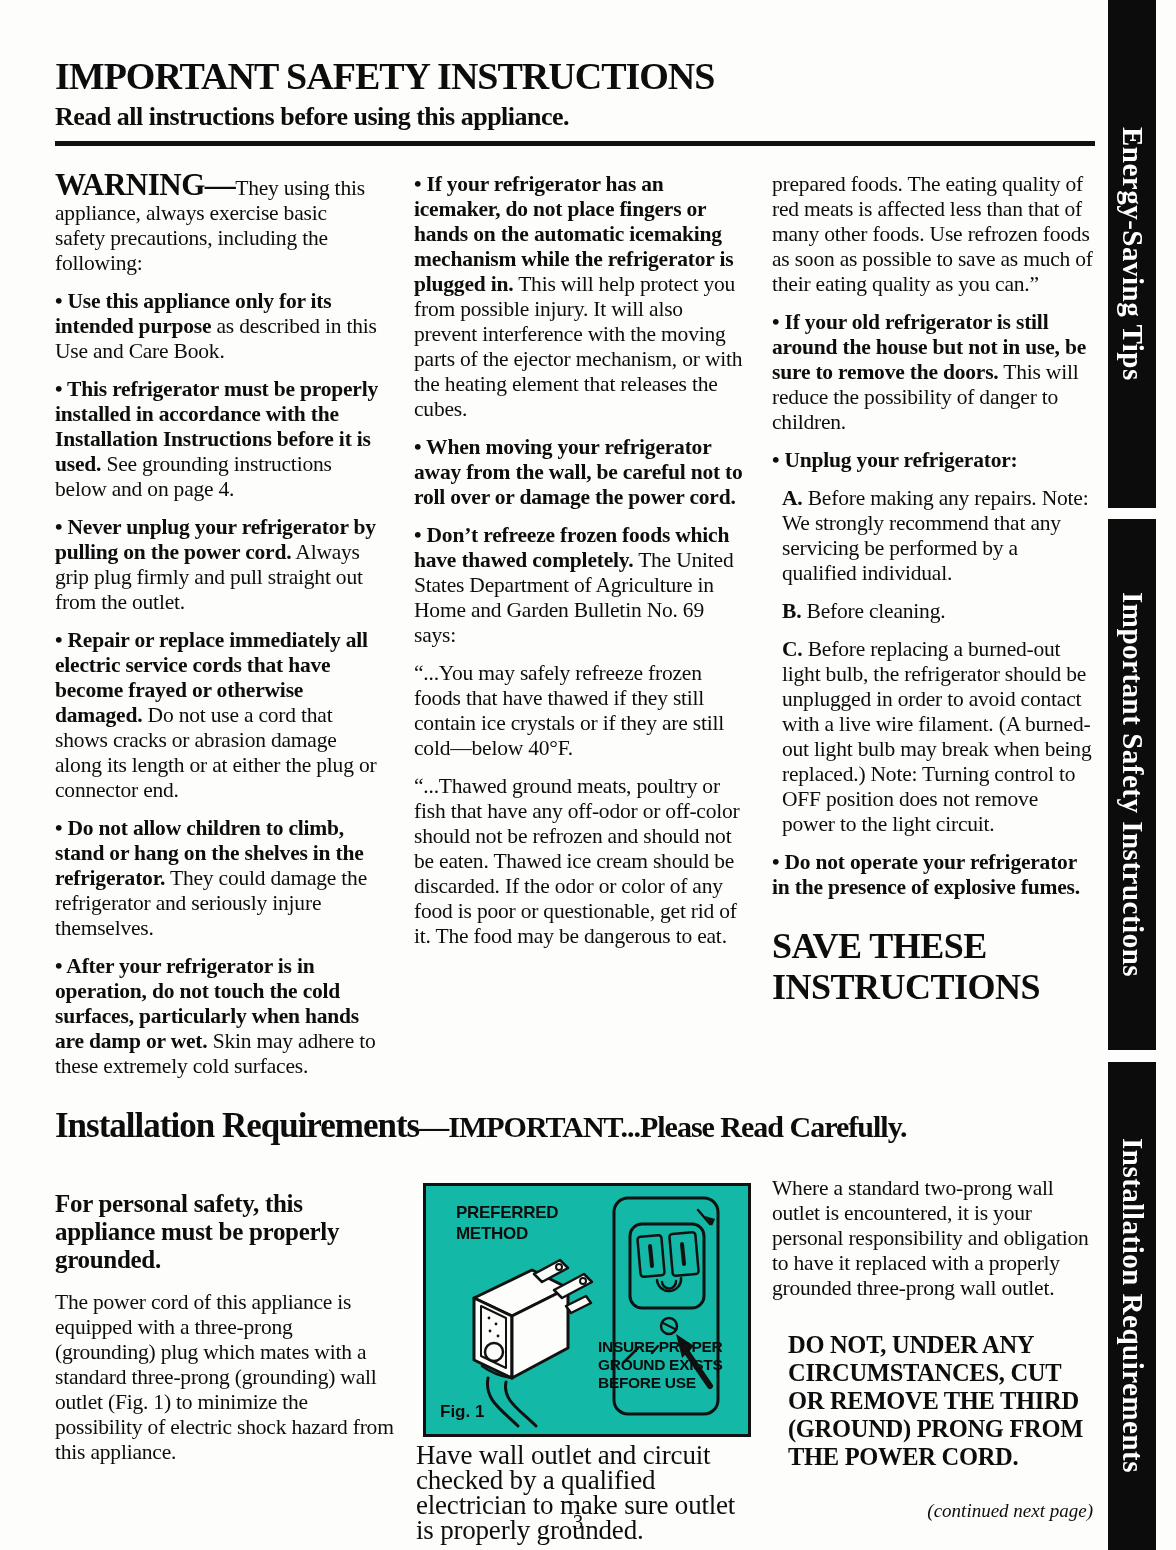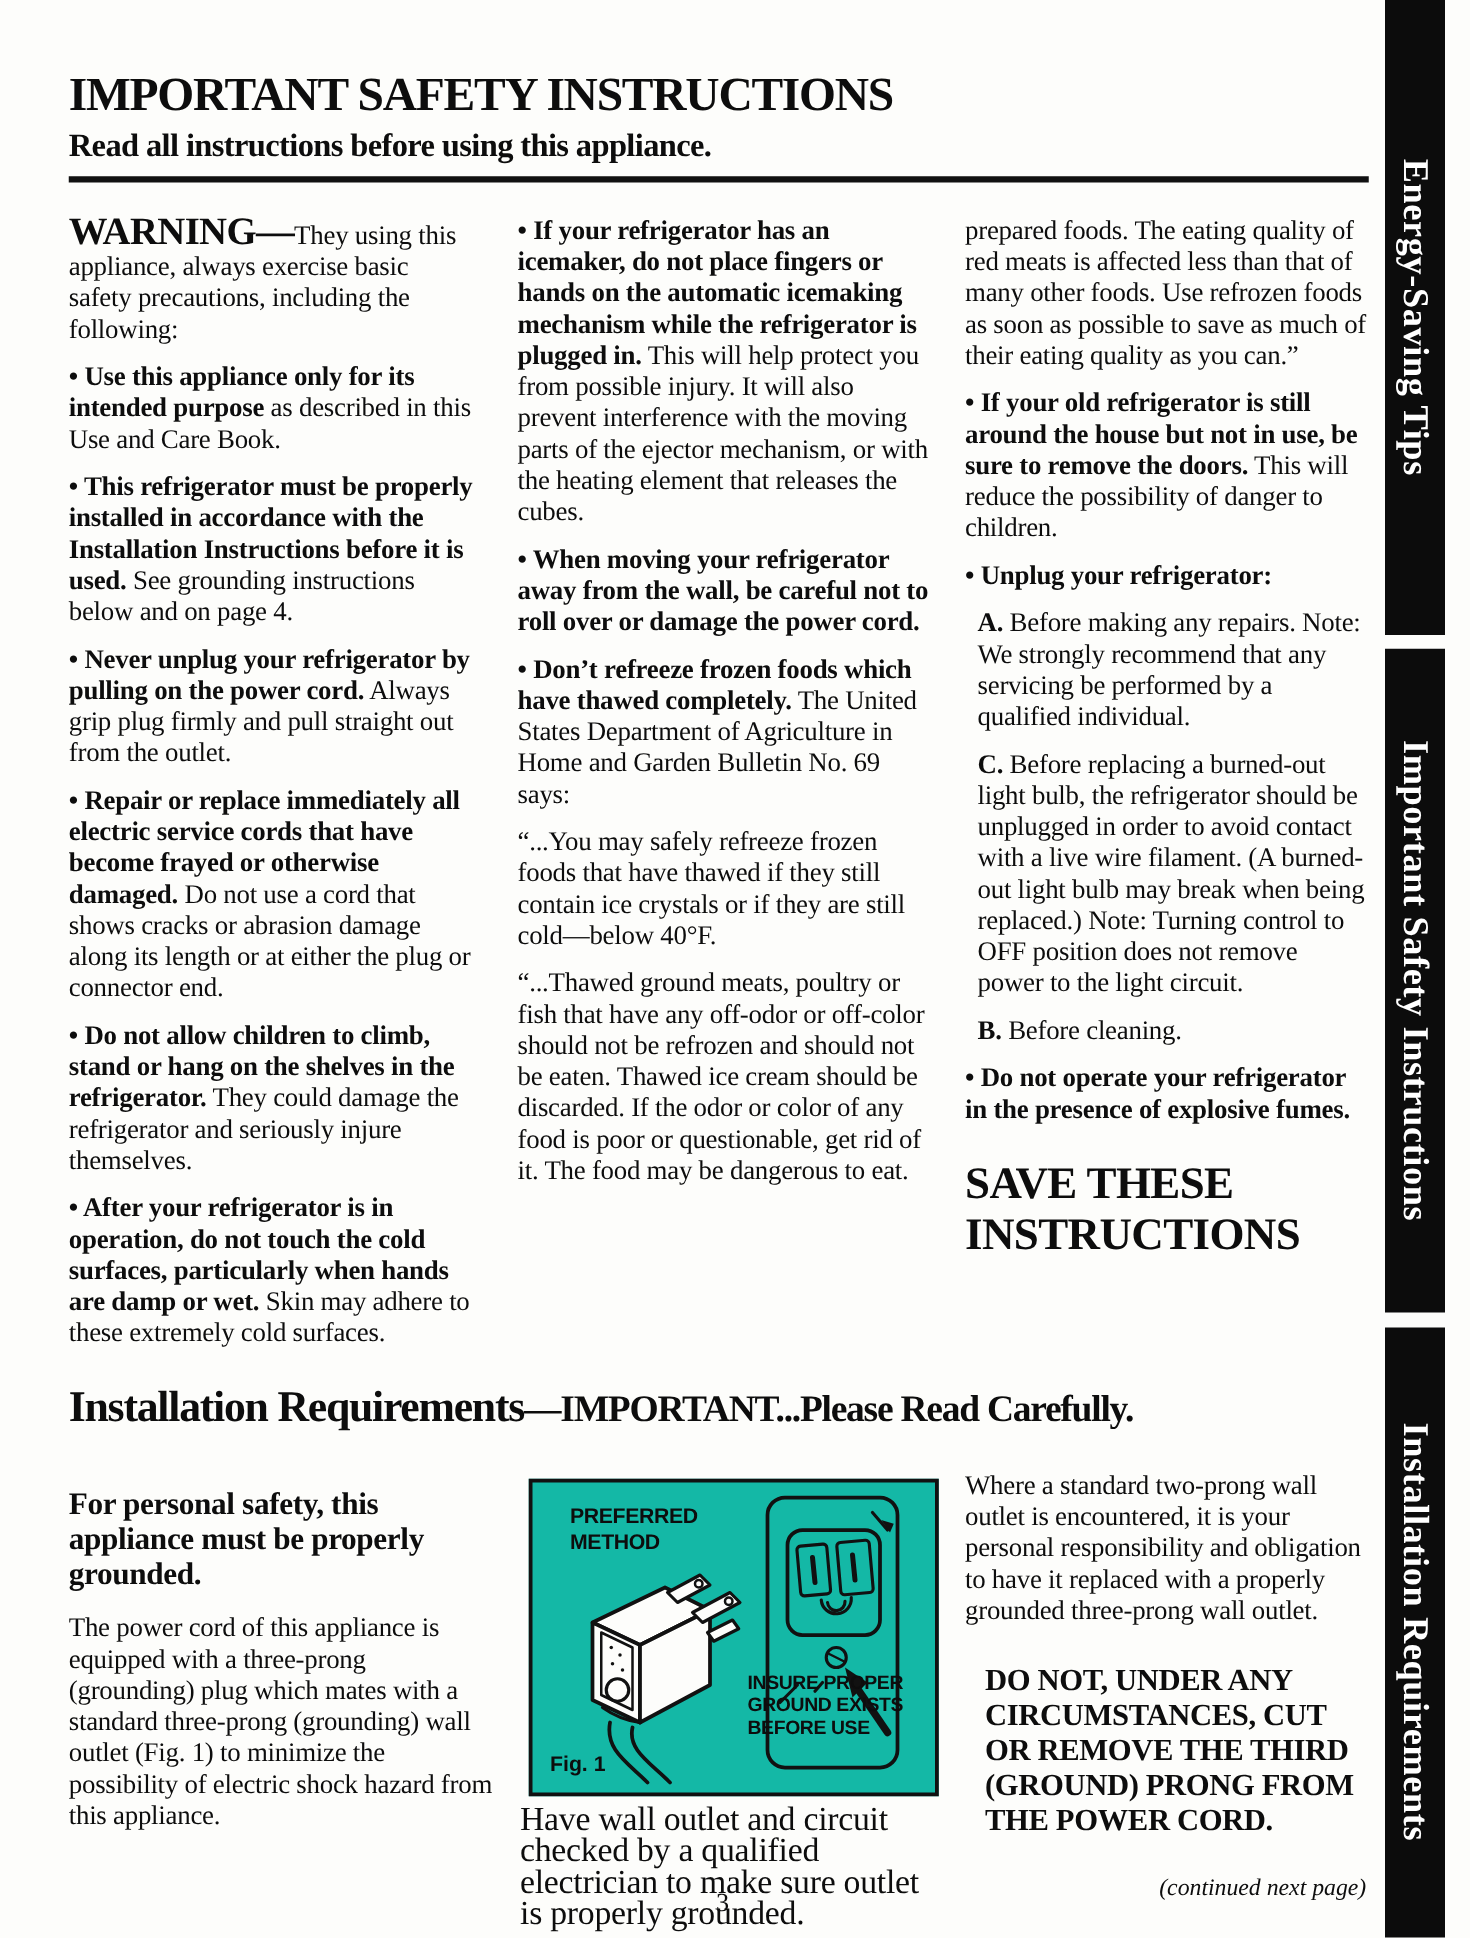--- a/index.html
+++ b/index.html
@@ -87,22 +87,22 @@
   <p class="para"><span class="lead">• Don’t refreeze frozen foods which have thawed completely.</span><span> The United States Department of Agriculture in Home and Garden Bulletin No. 69 says:</span></p>
   <p class="para">“...You may safely refreeze frozen foods that have thawed if they still contain ice crystals or if they are still cold—below 40°F.</p>
   <p class="para">“...Thawed ground meats, poultry or fish that have any off-odor or off-color should not be refrozen and should not be eaten. Thawed ice cream should be discarded. If the odor or color of any food is poor or questionable, get rid of it. The food may be dangerous to eat.</p>
 </div>
 
 <div class="col col3">
   <p class="para">prepared foods. The eating quality of red meats is affected less than that of many other foods. Use refrozen foods as soon as possible to save as much of their eating quality as you can.”</p>
   <p class="para"><span class="lead">• If your old refrigerator is still around the house but not in use, be sure to remove the doors.</span><span> This will reduce the possibility of danger to children.</span></p>
   <p class="para"><span class="lead">• Unplug your refrigerator:</span></p>
   <p class="para sub-item"><span class="lead">A.</span><span> Before making any repairs. Note: We strongly recommend that any servicing be performed by a qualified individual.</span></p>
+  <p class="para sub-item"><span class="lead">B.</span><span> Before cleaning.</span></p>
   <p class="para sub-item"><span class="lead">C.</span><span> Before replacing a burned-out light bulb, the refrigerator should be unplugged in order to avoid contact with a live wire filament. (A burned-out light bulb may break when being replaced.) Note: Turning control to OFF position does not remove power to the light circuit.</span></p>
-  <p class="para sub-item"><span class="lead">B.</span><span> Before cleaning.</span></p>
   <p class="para"><span class="lead">• Do not operate your refrigerator in the presence of explosive fumes.</span></p>
   <div class="save-h">SAVE THESE INSTRUCTIONS</div>
 </div>
 
 <div class="abs inst-hdr">
   <span class="h-main">Installation Requirements</span><span class="h-sub">—IMPORTANT...Please Read Carefully.</span>
 </div>
 
 <div class="abs bleft">
   <h4 class="h-med">For personal safety, this appliance must be properly grounded.</h4>

